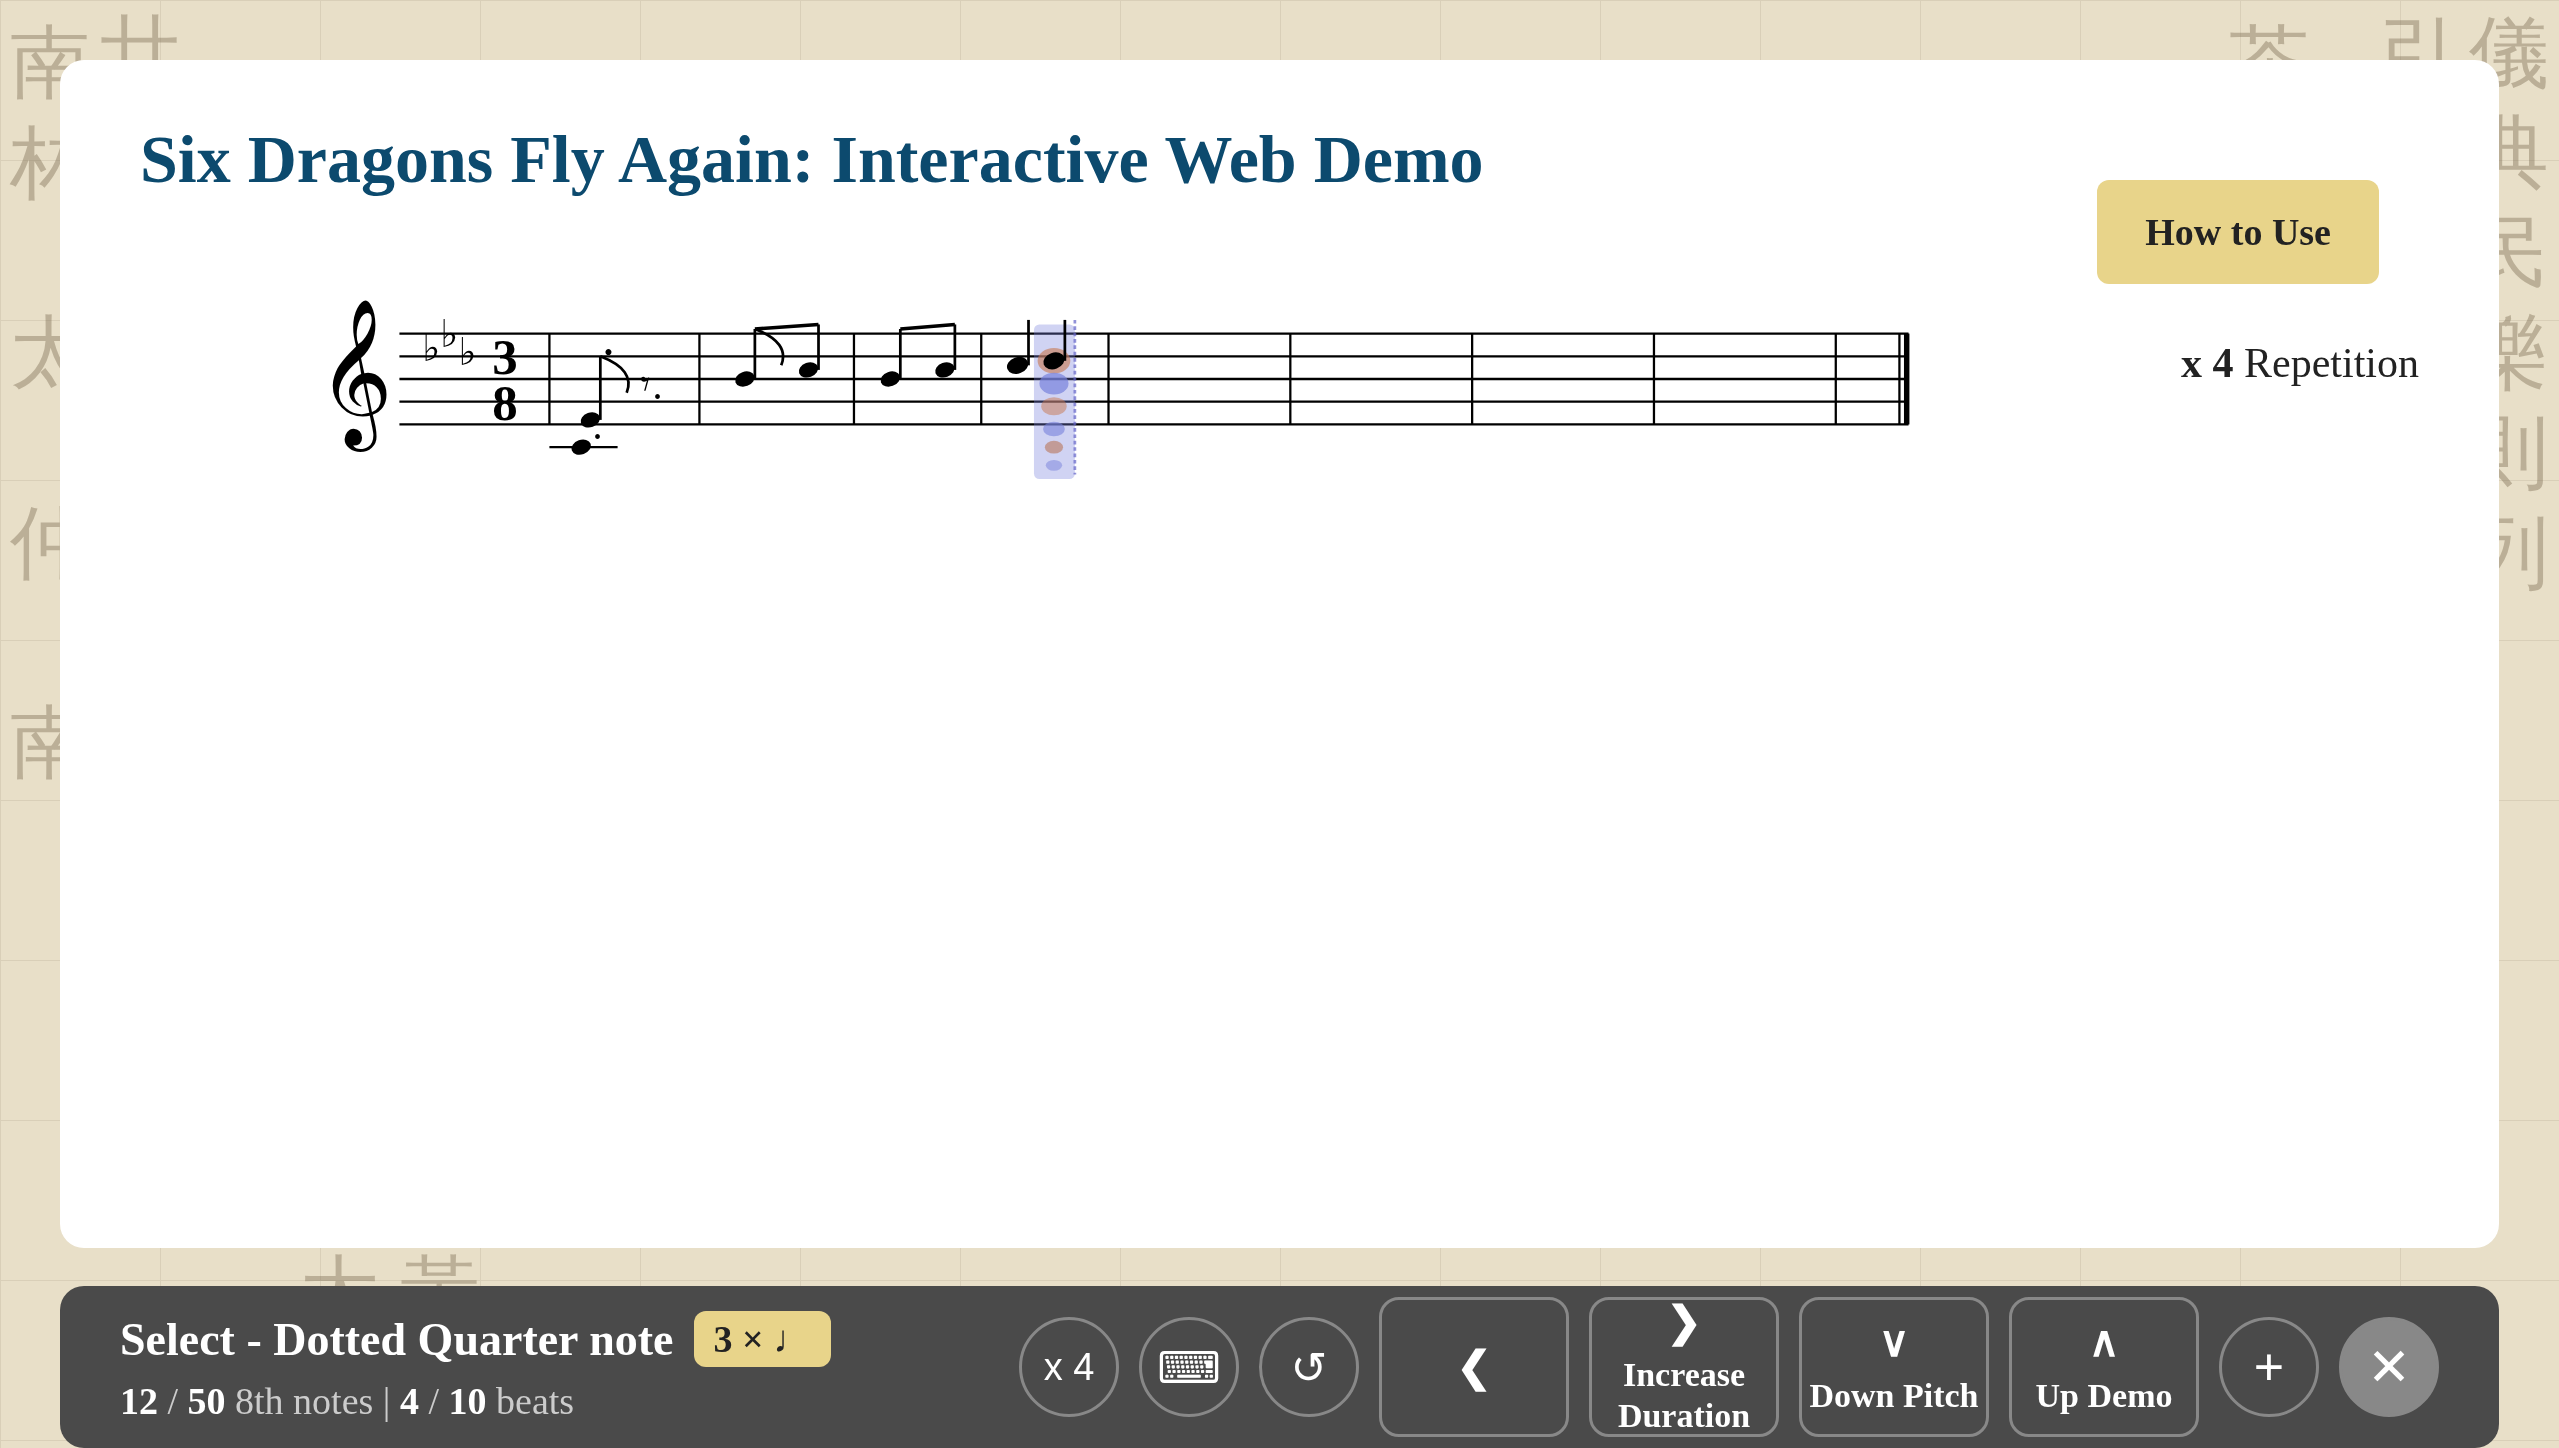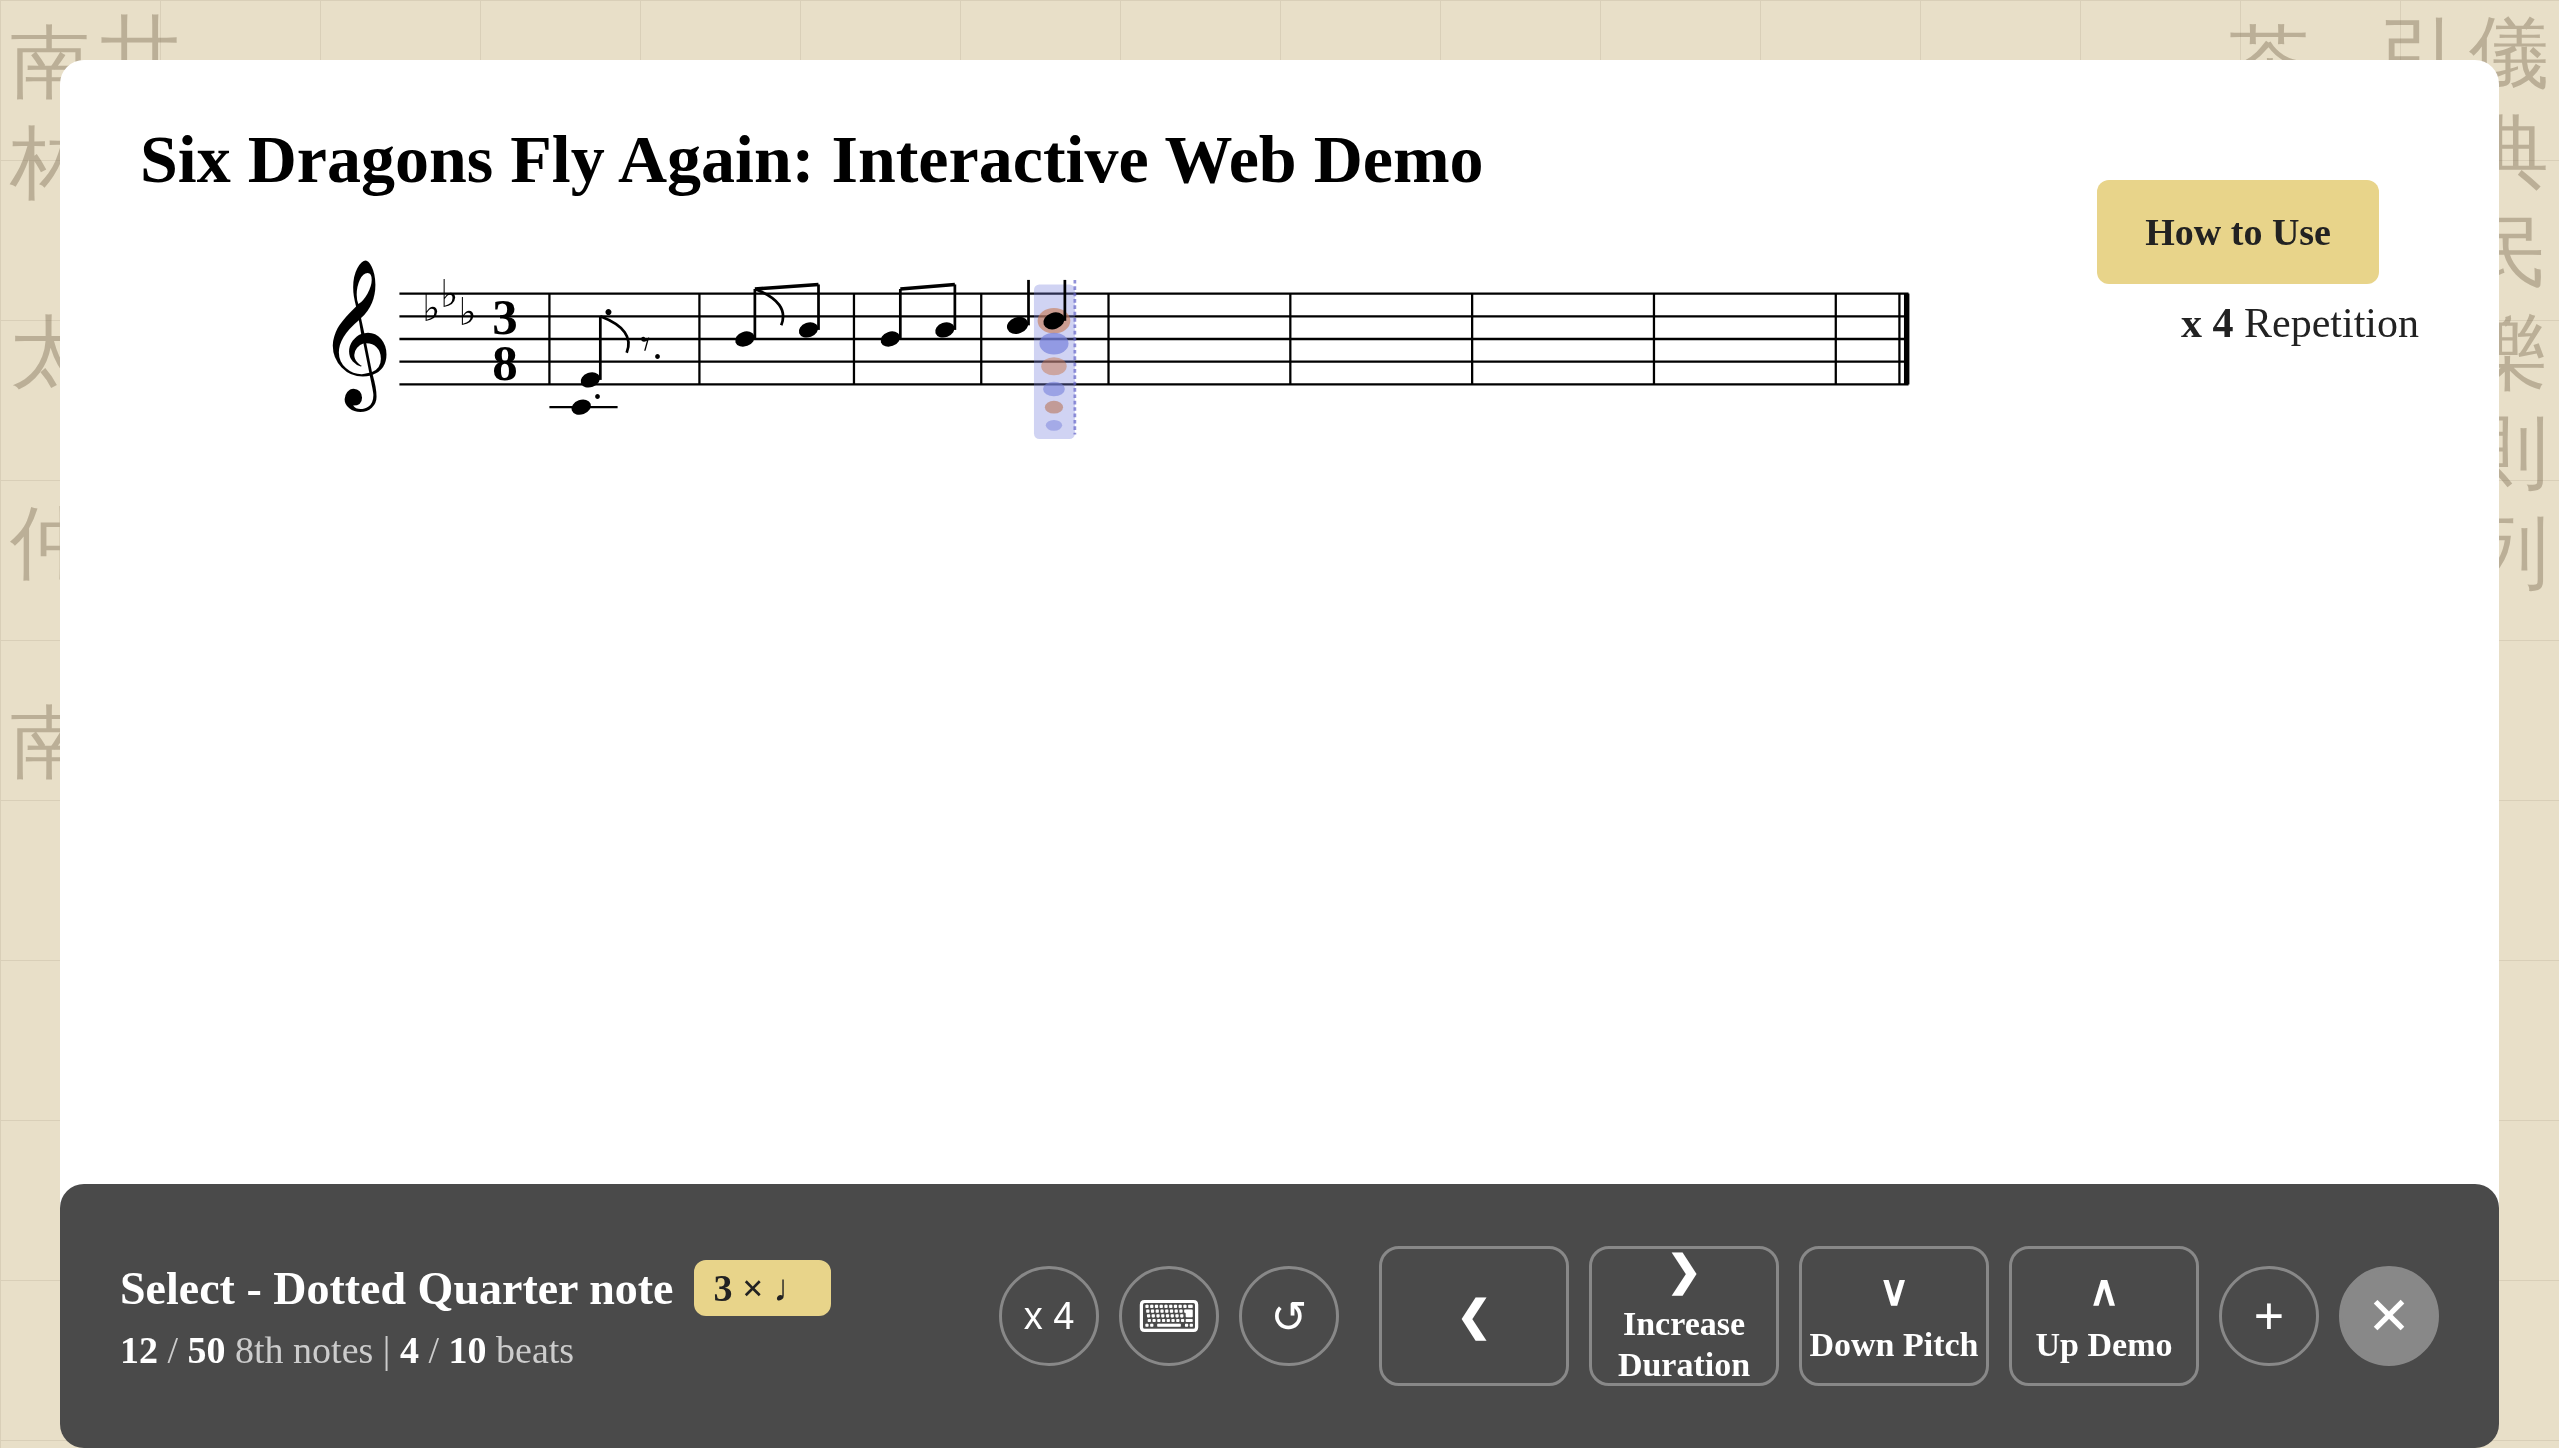--- a/index.html
+++ b/index.html
@@ -57,22 +57,22 @@
       border-radius: 24px;
       z-index: 10;
       padding: 60px 80px 40px 80px;
       display: flex;
       flex-direction: column;
     }
 
     .panel-title {
       font-size: 68px;
       font-weight: bold;
-      color: #000000;
-      margin-bottom: 20px;
+      color: #0c4a6e;
+      margin-bottom: 60px;
       font-family: 'Georgia', serif;
     }
 
     .how-to-use-btn {
       position: absolute;
       top: 120px;
       right: 120px;
       background: #e8d48a;
       border: none;
       border-radius: 12px;
@@ -115,28 +115,28 @@
     .repetition-label strong {
       font-weight: bold;
     }
 
     
     .bottom-toolbar {
       position: absolute;
       bottom: 0;
       left: 60px;
       right: 60px;
-      height: 264px;
+      height: 162px;
       background: #4a4a4a;
       border-radius: 24px 24px 24px 24px;
       z-index: 10;
       display: flex;
       align-items: center;
       padding: 0 60px;
-      gap: 40px;
+      gap: 20px;
     }
 
     .note-info {
       flex: 0 0 auto;
       color: #fff;
     }
 
     .note-name {
       font-size: 46px;
       font-weight: bold;

